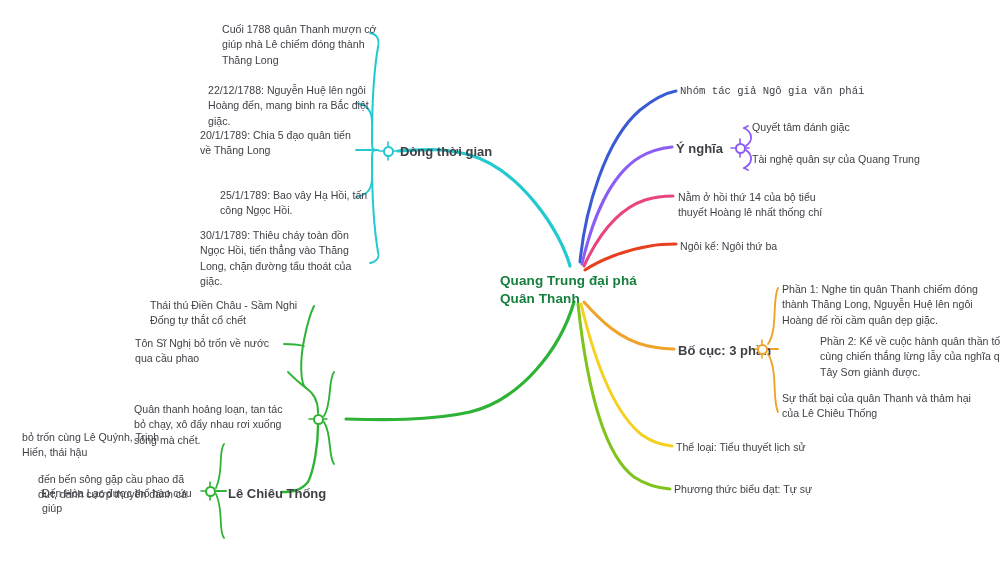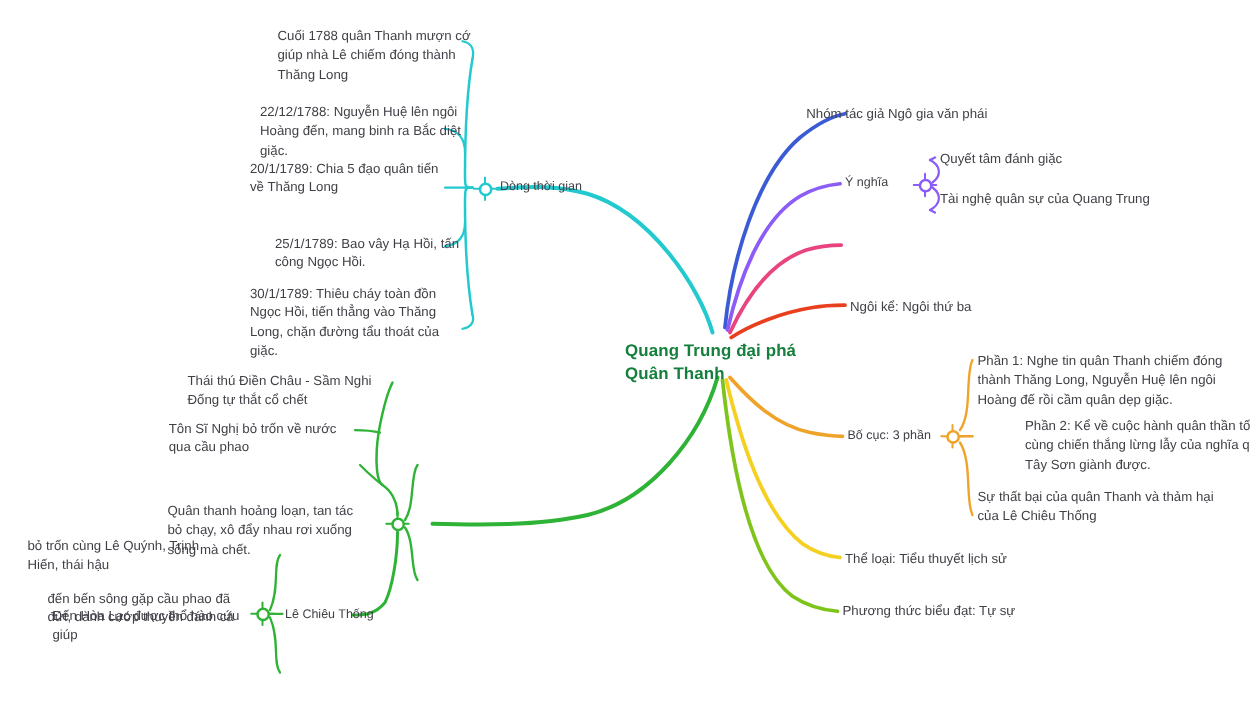--- a/index.html
+++ b/index.html
@@ -16,21 +16,21 @@
   
   .root{
     left:500px;top:272px;width:178px;
     font-size:13.5px;font-weight:bold;color:#15803d;
     line-height:1.35;letter-spacing:.1px;
   }
   
   .leaf{font-size:10.6px;line-height:1.45;color:#3f3f46;}
   .leaf.r{text-align:left;}
   .leaf.l{text-align:left;}
-  .branchlabel{font-size:10px;color:#3f3f46;line-height:1.45;}
+  .branchlabel{font-size:13px;color:#3f3f46;line-height:1.45;font-weight:bold;}
 
   
   .ring{position:absolute;width:11px;height:11px;border-radius:50%;
         border:2px solid #999;background:#fff;box-sizing:border-box;}
 </style>
 </head>
 <body>
 
 <div id="map">
   <svg class="edges" viewBox="0 0 1000 578">
@@ -103,32 +103,35 @@
     </div>
     <div class="node leaf l" style="left: 200px; top: 128px; width: 160px;">
       <span class="txt">20/1/1789: Chia 5 đạo quân tiến về Thăng Long</span>
     </div>
     <div class="node leaf l" style="left: 220px; top: 188px; width: 150px;">
       <span class="txt">25/1/1789: Bao vây Hạ Hồi, tấn công Ngọc Hồi.</span>
     </div>
     <div class="node leaf l" style="left: 200px; top: 228px; width: 165px;">
       <span class="txt">30/1/1789: Thiêu cháy toàn đồn Ngọc Hồi, tiến thẳng vào Thăng Long, chặn đường tẩu thoát của giặc.</span>
     </div>
-    <div class="node leaf r" style="left: 645px; top: 84px; width: 230px;">
+    <div class="node leaf r" style="left: 680px; top: 84px; width: 230px; font-family: Liberation Mono, monospace;">
       <span class="txt">Nhóm tác giả Ngô gia văn phái</span>
     </div>
     <div class="node branchlabel" style="left: 676px; top: 140px; width: 60px;">
       <span class="txt">Ý nghĩa</span>
     </div>
     <div class="ring" style="left: 734.5px; top: 142.5px; border-color: rgb(139, 92, 246);"></div>
     <div class="node leaf r" style="left: 752px; top: 120px; width: 200px;">
       <span class="txt">Quyết tâm đánh giặc</span>
     </div>
     <div class="node leaf r" style="left: 752px; top: 152px; width: 220px;">
       <span class="txt">Tài nghệ quân sự của Quang Trung</span>
+    </div>
+    <div class="node leaf r" style="left: 678px; top: 190px; width: 160px;">
+      <span class="txt">Nằm ở hồi thứ 14 của bộ tiểu thuyết Hoàng lê nhất thống chí</span>
     </div>
     <div class="node leaf r" style="left: 680px; top: 239px; width: 170px;">
       <span class="txt">Ngôi kể: Ngôi thứ ba</span>
     </div>
     <div class="node branchlabel" style="left: 678px; top: 342px; width: 95px;">
       <span class="txt">Bố cục: 3 phần</span>
     </div>
     <div class="ring" style="left: 756.5px; top: 343.5px; border-color: rgb(240, 163, 42);"></div>
     <div class="node leaf r" style="left: 782px; top: 282px; width: 206px;">
       <span class="txt">Phần 1: Nghe tin quân Thanh chiếm đóng thành Thăng Long, Nguyễn Huệ lên ngôi Hoàng đế rồi cầm quân dẹp giặc.</span>

